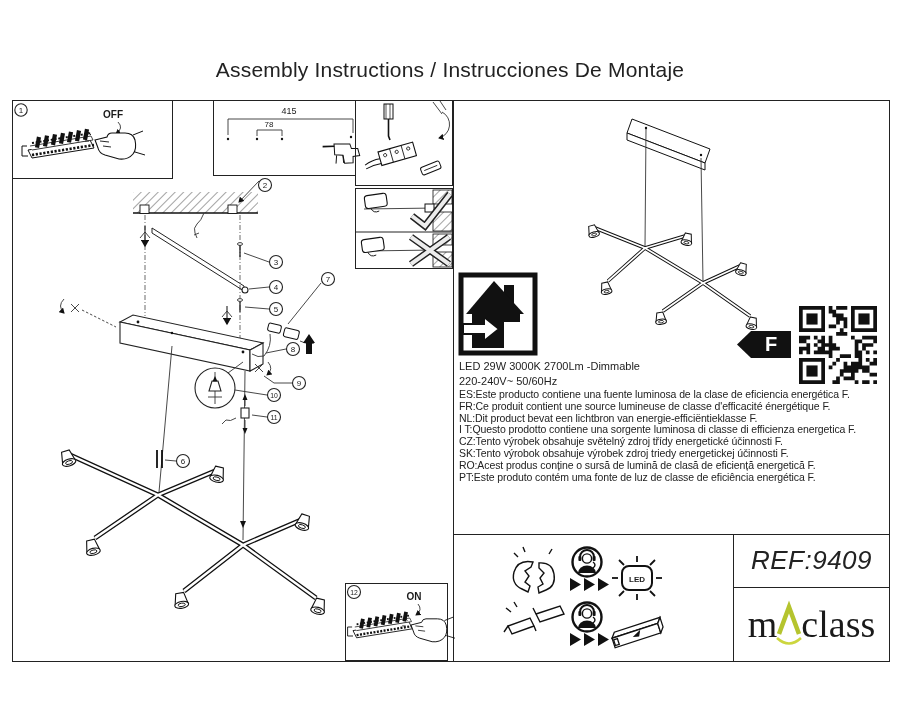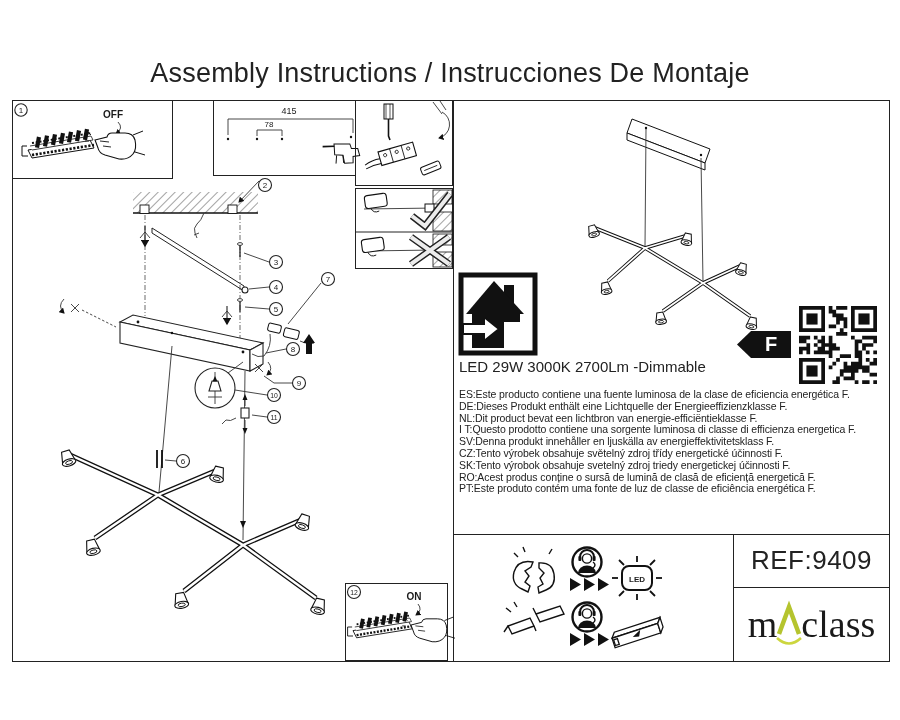--- a/index.html
+++ b/index.html
@@ -1,44 +1,44 @@
 <!DOCTYPE html>
 <html><head>
 <meta charset="utf-8">
 <style>
   html,body{margin:0;padding:0;background:#e8e8e8;}
   .page{position:relative;width:900px;height:720px;background:#ffffff;overflow:hidden;
         font-family:"Liberation Sans",sans-serif;color:#1a1a1a;}
   .title{position:absolute;left:0;top:58px;width:900px;text-align:center;
-         font-size:27px;letter-spacing:.2px;color:#222;}
+         font-size:21px;letter-spacing:.2px;color:#222;}
   .main-box{position:absolute;left:12px;top:100px;width:876px;height:560px;
             border:1px solid #222;}
   .vline,.hline{position:absolute;background:#222;}
   svg{position:absolute;overflow:visible;}
   svg text{font-family:"Liberation Sans",sans-serif;fill:#1a1a1a;}
   .box{fill:none;stroke:#222;stroke-width:1;}
   .ln{stroke:#222;stroke-width:1;fill:none;}
   .thin{stroke:#333;stroke-width:.9;fill:none;}
   .co{fill:#fff;stroke:#222;stroke-width:1.1;}
   .cot{text-anchor:middle;font-size:8px;}
   .cot2{text-anchor:middle;font-size:6.8px;}
   .dimt{text-anchor:middle;font-size:9px;}
   .lbl{font-size:10px;font-weight:bold;text-anchor:middle;}
   .wh{fill:#fff;stroke:#222;stroke-width:1.1;}
   .blk{fill:#111;}
-  .spec{position:absolute;left:459px;top:359px;font-size:15px;line-height:15px;color:#222;}
+  .spec{position:absolute;left:459px;top:359px;font-size:11px;line-height:15px;color:#222;}
   .langs{position:absolute;left:459px;top:389px;font-size:10.5px;line-height:11.8px;
          letter-spacing:-.1px;color:#222;white-space:nowrap;}
   .f-arrow{position:absolute;left:737px;top:331px;width:54px;height:27px;background:#111;
            clip-path:polygon(0 50%,26% 0,100% 0,100% 100%,26% 100%);
            display:flex;align-items:center;justify-content:center;}
   .f-arrow span{color:#fff;font-size:20px;font-weight:bold;margin-left:14px;}
   .ref-box{position:absolute;left:734px;top:535px;width:155px;height:51px;
            display:flex;align-items:center;justify-content:center;
-           font-size:26px;letter-spacing:.5px;color:#222;}
+           font-size:26px;letter-spacing:.5px;color:#222;font-style:italic;}
   .brand{position:absolute;left:734px;top:588px;width:155px;height:72px;
          display:flex;align-items:center;justify-content:center;
          font-family:"Liberation Serif",serif;font-size:38px;color:#1a1a1a;}
   .brand svg{position:static;width:26px;height:46px;vertical-align:-9px;margin:0 -1px;}
 </style>
 </head>
 <body>
 
 <div class="page">
 
@@ -361,29 +361,29 @@
       <g transform="translate(0,42)">
         <path fill-rule="evenodd" d="M0,0 h21 v21 h-21 z M3,3 v15 h15 V3 z"></path>
           <rect x="6" y="6" width="9" height="9"></rect>
       </g>
       <path class="modules" d="M24,0h3v3h-3zM30,0h3v3h-3zM33,0h3v3h-3zM36,0h3v3h-3zM24,3h3v3h-3zM27,3h3v3h-3zM27,6h3v3h-3zM30,6h3v3h-3zM33,6h3v3h-3zM30,9h3v3h-3zM33,9h3v3h-3zM36,9h3v3h-3zM30,12h3v3h-3zM36,12h3v3h-3zM24,15h3v3h-3zM27,15h3v3h-3zM36,15h3v3h-3zM33,18h3v3h-3zM30,21h3v3h-3zM33,21h3v3h-3zM36,21h3v3h-3zM0,24h3v3h-3zM3,24h3v3h-3zM6,24h3v3h-3zM12,24h3v3h-3zM18,24h3v3h-3zM24,24h3v3h-3zM42,24h3v3h-3zM51,24h3v3h-3zM54,24h3v3h-3zM57,24h3v3h-3zM60,24h3v3h-3zM0,27h3v3h-3zM3,27h3v3h-3zM15,27h3v3h-3zM18,27h3v3h-3zM24,27h3v3h-3zM45,27h3v3h-3zM48,27h3v3h-3zM60,27h3v3h-3zM6,30h3v3h-3zM12,30h3v3h-3zM18,30h3v3h-3zM21,30h3v3h-3zM24,30h3v3h-3zM27,30h3v3h-3zM45,30h3v3h-3zM51,30h3v3h-3zM54,30h3v3h-3zM57,30h3v3h-3zM0,33h3v3h-3zM3,33h3v3h-3zM6,33h3v3h-3zM15,33h3v3h-3zM18,33h3v3h-3zM24,33h3v3h-3zM27,33h3v3h-3zM30,33h3v3h-3zM45,33h3v3h-3zM51,33h3v3h-3zM0,36h3v3h-3zM6,36h3v3h-3zM12,36h3v3h-3zM15,36h3v3h-3zM18,36h3v3h-3zM21,36h3v3h-3zM24,36h3v3h-3zM45,36h3v3h-3zM48,36h3v3h-3zM54,36h3v3h-3zM60,36h3v3h-3zM24,39h3v3h-3zM33,39h3v3h-3zM36,39h3v3h-3zM39,39h3v3h-3zM45,39h3v3h-3zM48,39h3v3h-3zM30,42h3v3h-3zM48,42h3v3h-3zM54,42h3v3h-3zM60,42h3v3h-3zM27,45h3v3h-3zM36,45h3v3h-3zM42,45h3v3h-3zM45,45h3v3h-3zM48,45h3v3h-3zM57,45h3v3h-3zM60,45h3v3h-3zM24,48h3v3h-3zM36,48h3v3h-3zM39,48h3v3h-3zM42,48h3v3h-3zM45,48h3v3h-3zM48,48h3v3h-3zM51,48h3v3h-3zM54,48h3v3h-3zM33,51h3v3h-3zM36,51h3v3h-3zM39,51h3v3h-3zM42,51h3v3h-3zM45,51h3v3h-3zM51,51h3v3h-3zM54,51h3v3h-3zM33,54h3v3h-3zM42,54h3v3h-3zM57,54h3v3h-3zM60,54h3v3h-3zM30,57h3v3h-3zM36,57h3v3h-3zM39,57h3v3h-3zM42,57h3v3h-3zM27,60h3v3h-3zM30,60h3v3h-3zM45,60h3v3h-3zM51,60h3v3h-3zM54,60h3v3h-3zM60,60h3v3h-3z"></path>
     </g>
   </svg>
 
   <div class="spec">
     <div>LED 29W 3000K 2700Lm -Dimmable</div>
+    <div>220-240V~  50/60Hz</div>
   </div>
   <div class="langs">
     <div>ES:Este producto contiene una fuente luminosa de la clase de eficiencia energética F.</div>
-    <div>DE:Dieses Produkt enthält eine Lichtquelle der Energieeffizienzklasse F.</div>
+    <div>FR:Ce produit contient une source lumineuse de classe d'efficacité énergétique F.</div>
     <div>NL:Dit product bevat een lichtbron van energie-efficiëntieklasse F.</div>
     <div>I T:Questo prodotto contiene una sorgente luminosa di classe di efficienza energetica F.</div>
-    <div>SV:Denna produkt innehåller en ljuskälla av energieffektivitetsklass F.</div>
     <div>CZ:Tento výrobek obsahuje světelný zdroj třídy energetické účinnosti F.</div>
-    <div>SK:Tento výrobok obsahuje svetelný zdroj triedy energetickej účinnosti F.</div>
+    <div>SK:Tento výrobok obsahuje výrobek zdroj triedy energetickej účinnosti F.</div>
     <div>RO:Acest produs conține o sursă de lumină de clasă de eficiență energetică F.</div>
     <div>PT:Este produto contém uma fonte de luz de classe de eficiência energética F.</div>
   </div>
 
   <svg style="left:478px;top:538px;" width="250" height="118" viewBox="0 0 250 118">
     <defs>
       <g id="svc">
         <circle r="14.5" fill="#fff" stroke="#111" stroke-width="2.4"></circle>
         <circle cy="-3.5" r="4.6" fill="#fff" stroke="#111" stroke-width="1.4"></circle>
         <path d="M-7,-5 a7,7 0 0 1 14,0" fill="none" stroke="#111" stroke-width="2"></path>

